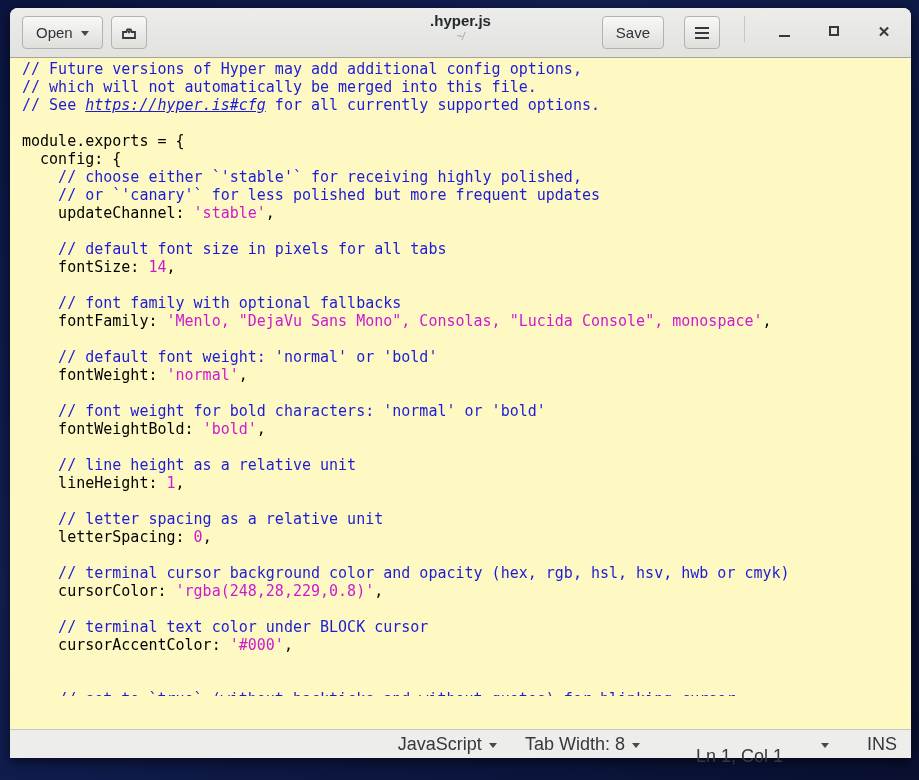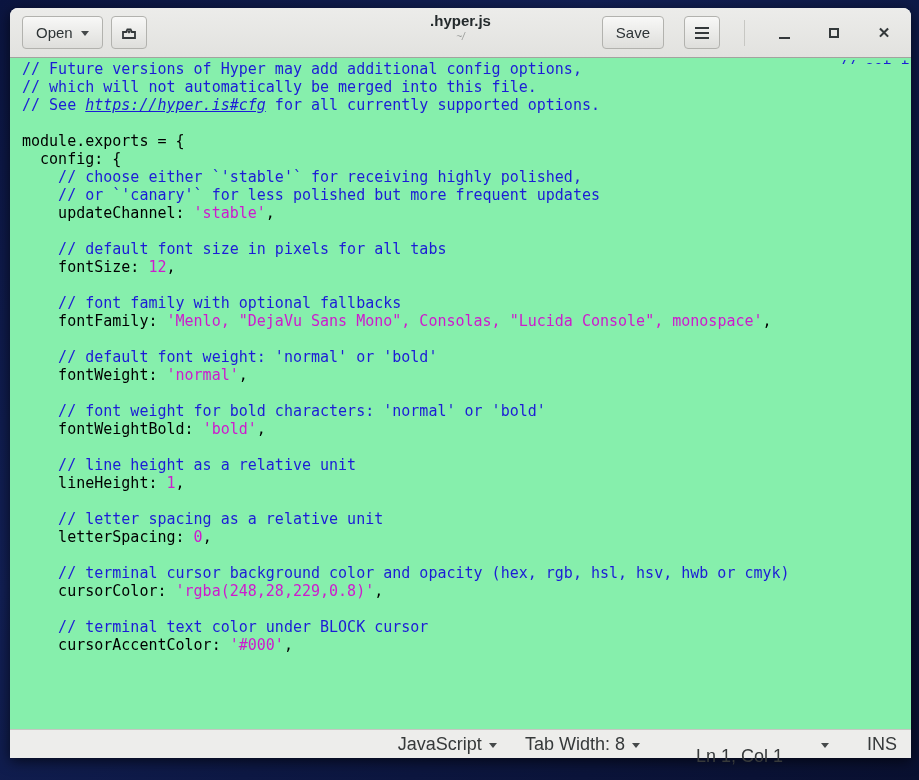--- a/index.html
+++ b/index.html
@@ -27,21 +27,21 @@
   .headerbar{
     position:relative;height:50px;flex:0 0 50px;
     background:linear-gradient(#ececea,#e2e2df);
     border-bottom:1px solid #a3a39f;
     border-radius:8px 8px 0 0;
     display:flex;align-items:center;
     padding:4px 12px;
     color:var(--ui-fg);
   }
   .hb-left{display:flex;align-items:center;gap:8px;}
-  .hb-right{margin-left:auto;display:flex;align-items:center;gap:20px;}
+  .hb-right{margin-left:auto;display:flex;gap:20px;}
   .btn{
     display:flex;align-items:center;justify-content:center;gap:8px;
     height:33px;padding:0 13px;
     background:linear-gradient(#f8f8f7,#dededb);
     border:1px solid #b2b2ae;border-radius:4px;
     font-size:15px;color:var(--ui-fg);
     cursor:default;
   }
   .btn.icon-btn{width:36px;padding:0;}
   .caret{
@@ -61,22 +61,22 @@
     display:flex;align-items:center;justify-content:center;color:#34393b;
   }
   .glyph-min{width:11px;height:2px;background:#34393b;margin-top:10px;}
   .glyph-max{width:10px;height:10px;border:2px solid #34393b;}
   .glyph-close{font-size:15px;font-weight:bold;line-height:1;}
   .menu-lines{display:flex;flex-direction:column;gap:3px;}
   .menu-lines i{display:block;width:14px;height:2px;background:#34393b;}
   .newdoc-svg{display:block;}
   
   .editor{
-    flex:1 1 auto;background:#86efac;overflow:hidden;
-    display:flex;flex-direction:row;
+    flex:1 1 auto;background:#fef9c3;overflow:hidden;
+    display:flex;flex-direction:column;
     cursor:text;
   }
   .code-lines{padding:2px 0 0 12px;}
   .code-line{
     font-family:"DejaVu Sans Mono",monospace;
     font-size:15px;line-height:18px;height:18px;
     white-space:pre;color:var(--plain);
   }
   .clipped{flex:1 1 auto;overflow:hidden;max-height:6px;padding-left:12px;}
   .tok-plain{color:var(--plain);}
@@ -153,21 +153,21 @@
           <div class="code-line"><span class="tok-comment">// which will not automatically be merged into this file.</span></div>
           <div class="code-line"><span class="tok-comment">// See </span><span class="tok-url">https://hyper.is#cfg</span><span class="tok-comment"> for all currently supported options.</span></div>
           <div class="code-line">&nbsp;</div>
           <div class="code-line"><span class="tok-plain">module.exports = {</span></div>
           <div class="code-line"><span class="tok-plain">  config: {</span></div>
           <div class="code-line"><span class="tok-comment">    // choose either `'stable'` for receiving highly polished,</span></div>
           <div class="code-line"><span class="tok-comment">    // or `'canary'` for less polished but more frequent updates</span></div>
           <div class="code-line"><span class="tok-plain">    updateChannel: </span><span class="tok-string">'stable'</span><span class="tok-plain">,</span></div>
           <div class="code-line">&nbsp;</div>
           <div class="code-line"><span class="tok-comment">    // default font size in pixels for all tabs</span></div>
-          <div class="code-line"><span class="tok-plain">    fontSize: </span><span class="tok-number">12</span><span class="tok-plain">,</span></div>
+          <div class="code-line"><span class="tok-plain">    fontSize: </span><span class="tok-number">14</span><span class="tok-plain">,</span></div>
           <div class="code-line">&nbsp;</div>
           <div class="code-line"><span class="tok-comment">    // font family with optional fallbacks</span></div>
           <div class="code-line"><span class="tok-plain">    fontFamily: </span><span class="tok-string">'Menlo, "DejaVu Sans Mono", Consolas, "Lucida Console", monospace'</span><span class="tok-plain">,</span></div>
           <div class="code-line">&nbsp;</div>
           <div class="code-line"><span class="tok-comment">    // default font weight: 'normal' or 'bold'</span></div>
           <div class="code-line"><span class="tok-plain">    fontWeight: </span><span class="tok-string">'normal'</span><span class="tok-plain">,</span></div>
           <div class="code-line">&nbsp;</div>
           <div class="code-line"><span class="tok-comment">    // font weight for bold characters: 'normal' or 'bold'</span></div>
           <div class="code-line"><span class="tok-plain">    fontWeightBold: </span><span class="tok-string">'bold'</span><span class="tok-plain">,</span></div>
           <div class="code-line">&nbsp;</div>

